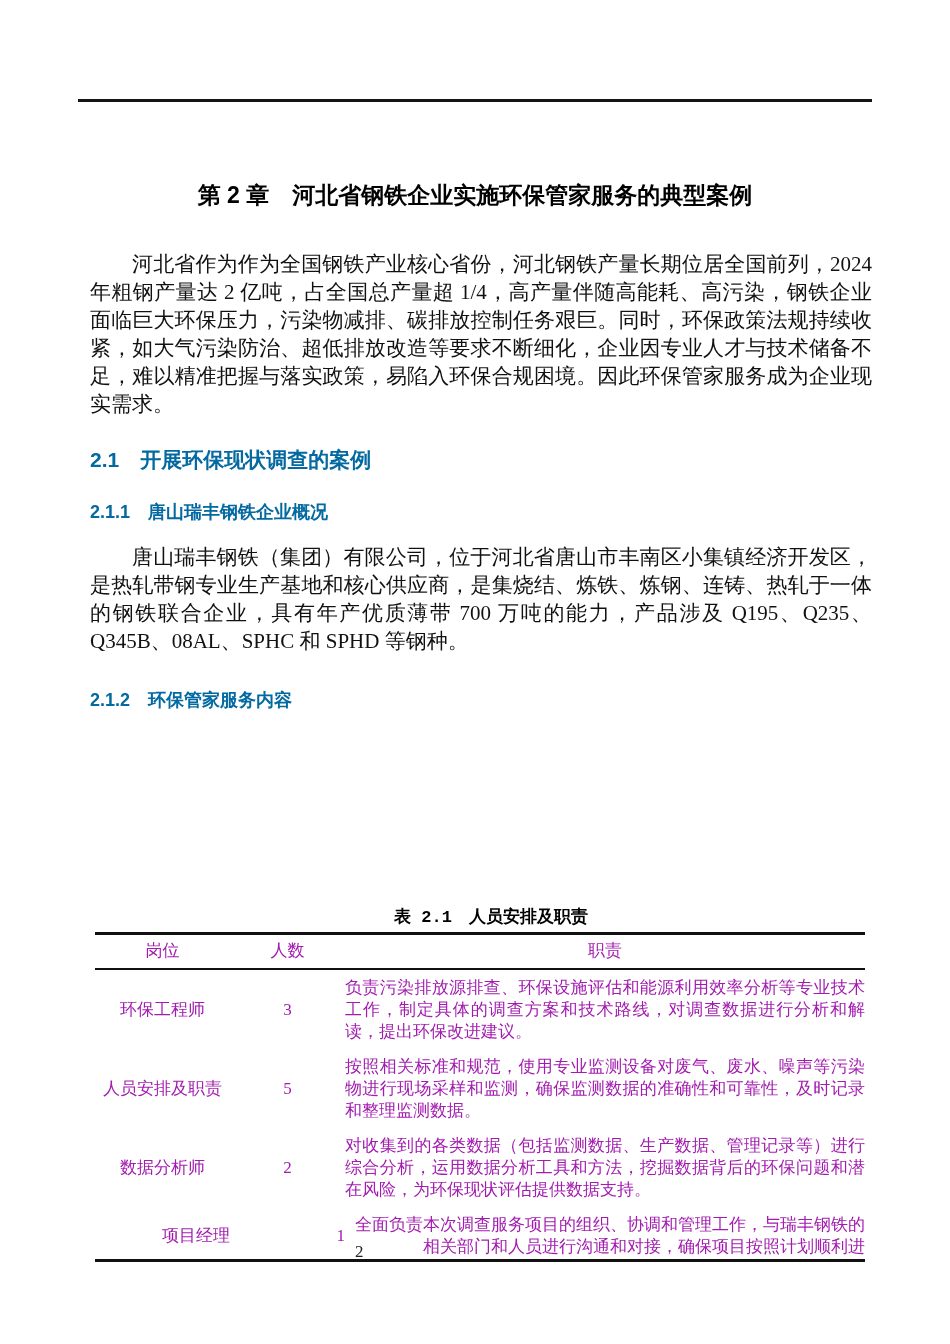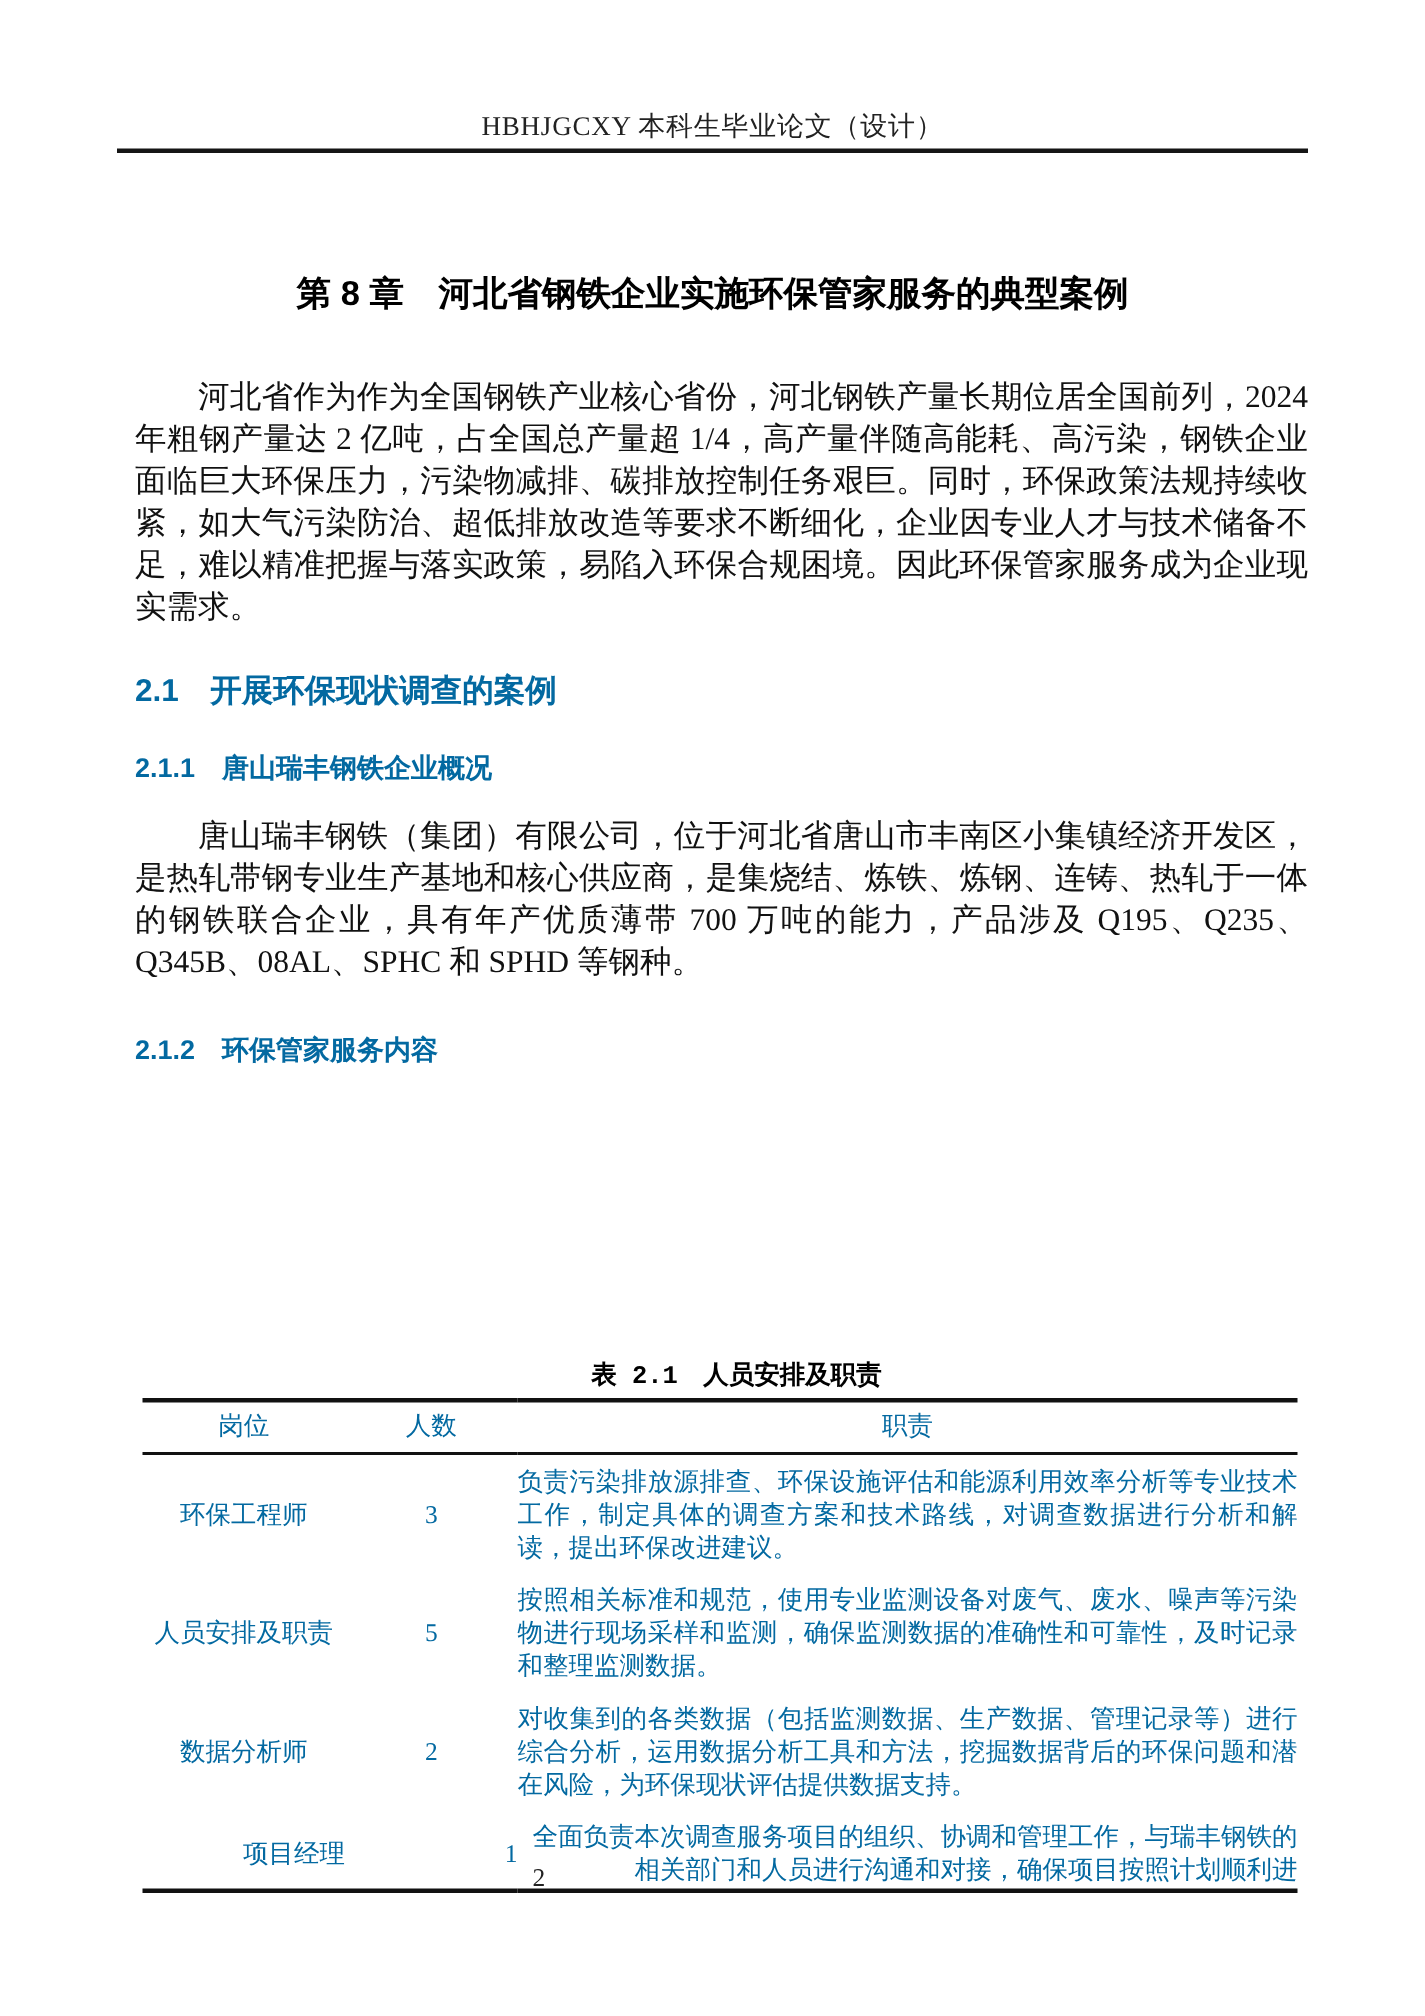--- a/index.html
+++ b/index.html
@@ -67,21 +67,21 @@
     font-size: 17px;
     color: #000;
   }
   table.duty-table {
     position: absolute;
     top: 932px; left: 95px;
     width: 770px;
     border-collapse: collapse;
     table-layout: fixed;
     font-size: 17px;
-    color: #0369a1;
+    color: #a21caf;
   }
   table.duty-table col.c-pos   { width: 135px; }
   table.duty-table col.c-count { width: 115px; }
   table.duty-table col.c-duty  { width: 520px; }
   table.duty-table thead th {
     font-weight: normal;
     text-align: center;
     padding: 4px 0 6px 0;
     border-top: 3px solid #111;
     border-bottom: 2px solid #111;
@@ -104,24 +104,23 @@
     top: 1242px; left: 355px;
     font-size: 17px;
     color: #222;
   }
 </style>
 </head>
 <body>
 
 <div class="page">
 
-  <div class="running-head">HBHJGCXY 本科生毕业论文（设计）</div>
   <div class="head-rule"></div>
 
-  <div class="chapter-title">第 8 章　河北省钢铁企业实施环保管家服务的典型案例</div>
+  <div class="chapter-title">第 2 章　河北省钢铁企业实施环保管家服务的典型案例</div>
 
   <div class="para" id="para-intro">河北省作为作为全国钢铁产业核心省份，河北钢铁产量长期位居全国前列，2024 年粗钢产量达 2 亿吨，占全国总产量超 1/4，高产量伴随高能耗、高污染，钢铁企业面临巨大环保压力，污染物减排、碳排放控制任务艰巨。同时，环保政策法规持续收紧，如大气污染防治、超低排放改造等要求不断细化，企业因专业人才与技术储备不足，难以精准把握与落实政策，易陷入环保合规困境。因此环保管家服务成为企业现实需求。</div>
 
   <div class="sec-head" id="h-2-1">2.1　开展环保现状调查的案例</div>
 
   <div class="sec-head" id="h-2-1-1">2.1.1　唐山瑞丰钢铁企业概况</div>
   <div class="para" id="para-211">唐山瑞丰钢铁（集团）有限公司，位于河北省唐山市丰南区小集镇经济开发区，是热轧带钢专业生产基地和核心供应商，是集烧结、炼铁、炼钢、连铸、热轧于一体的钢铁联合企业，具有年产优质薄带 700 万吨的能力，产品涉及 Q195、Q235、Q345B、08AL、SPHC 和 SPHD 等钢种。</div>
 
   <div class="sec-head" id="h-2-1-2">2.1.2　环保管家服务内容</div>
 

